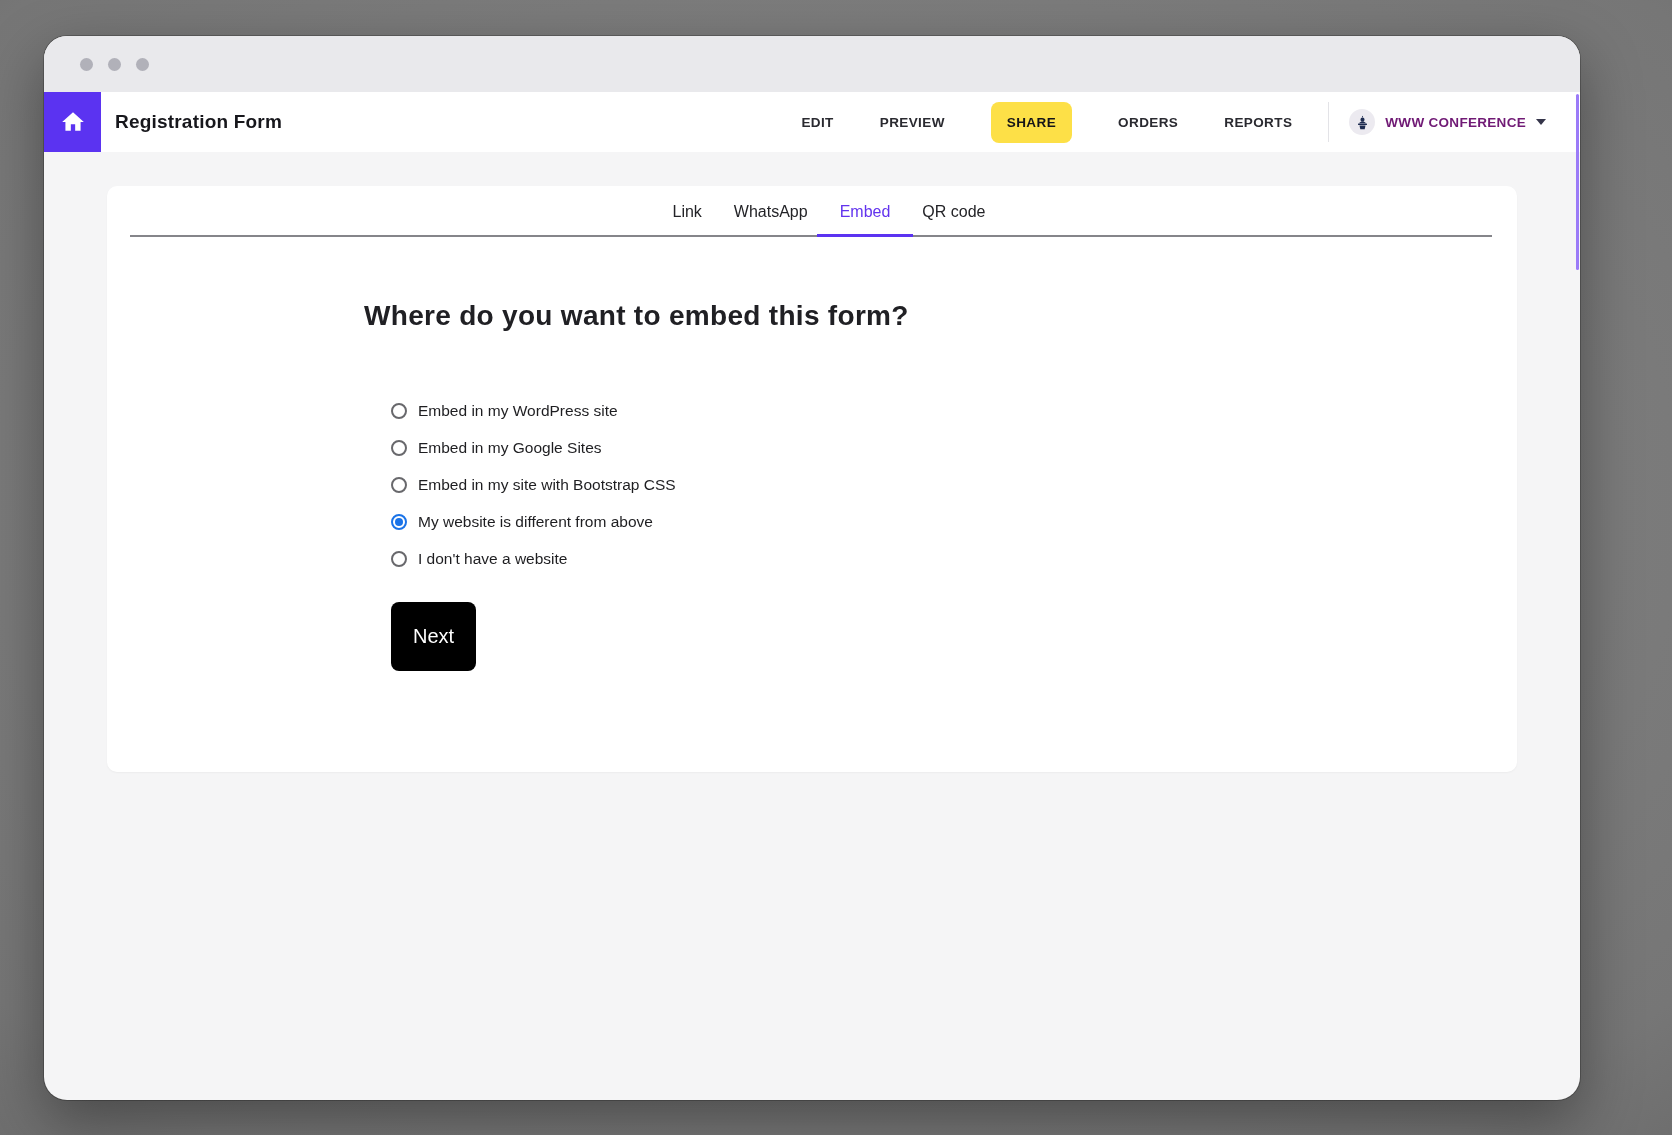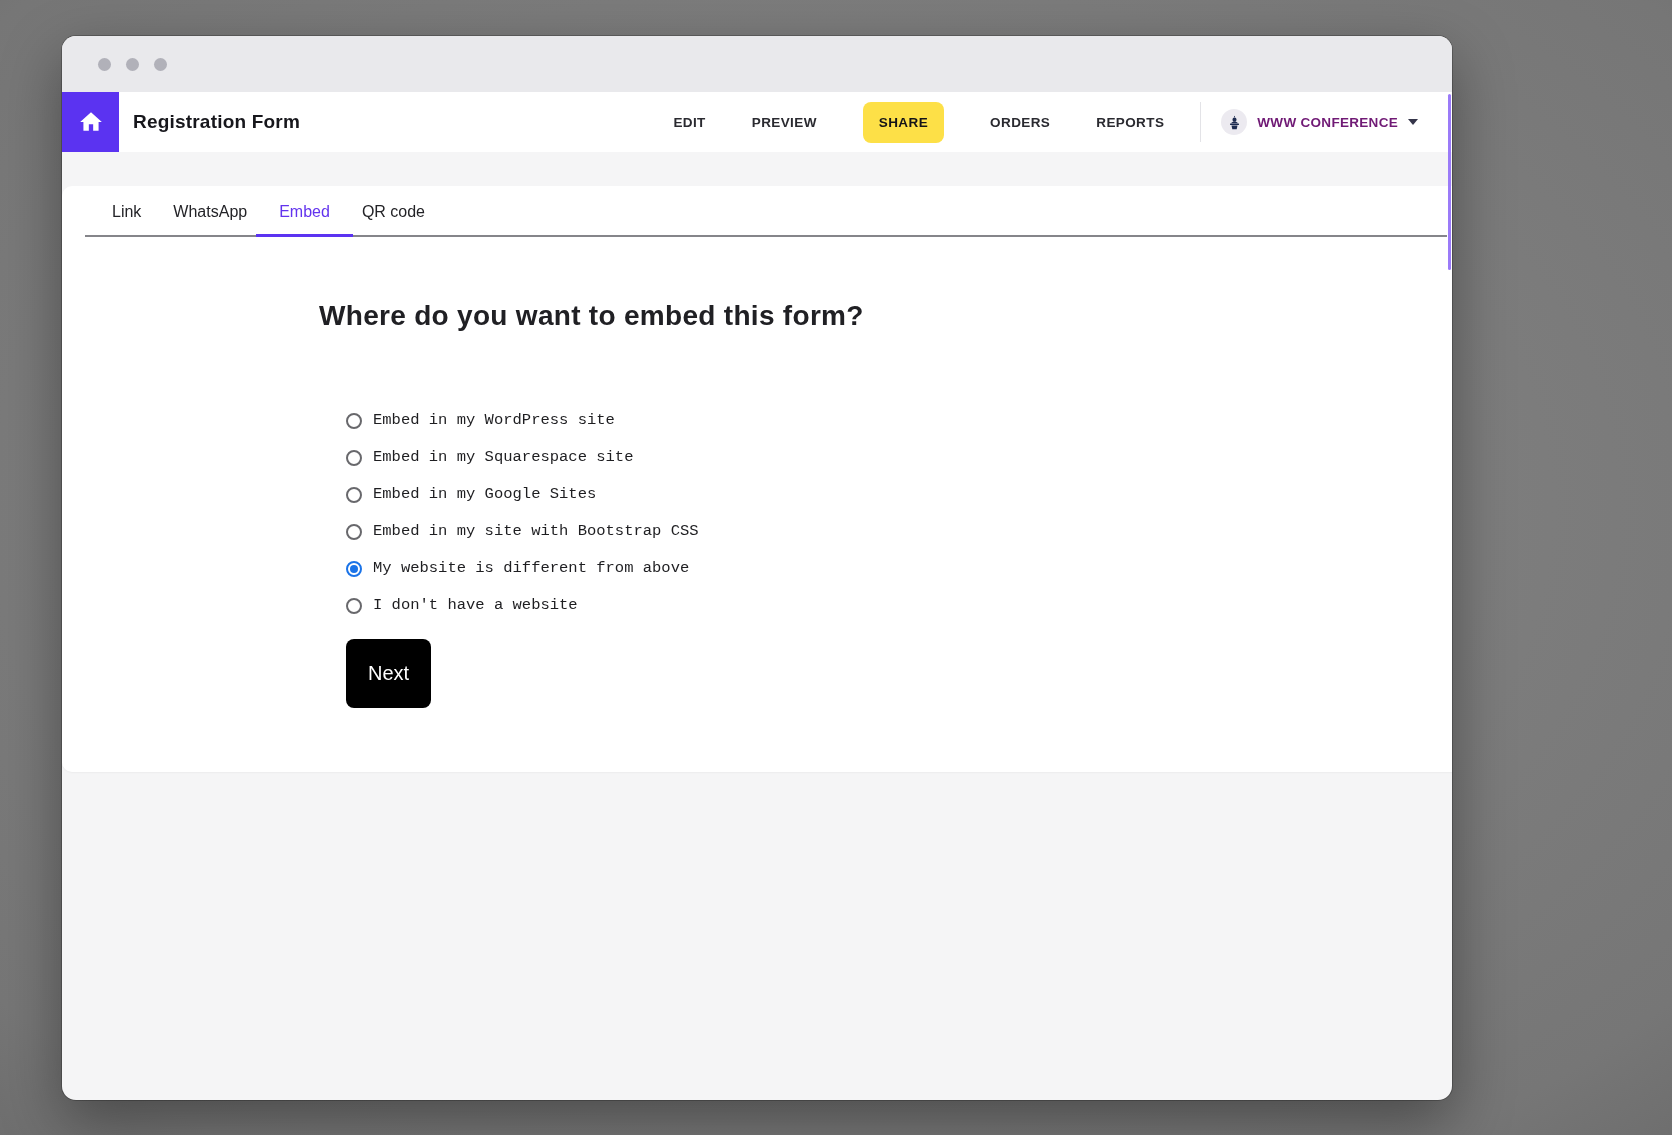--- a/index.html
+++ b/index.html
@@ -6,24 +6,23 @@
   html,body { width:1672px; height:1135px; }
   body {
     font-family: "Liberation Sans", sans-serif;
     background: radial-gradient(120% 120% at 50% 45%, #878787 0%, #767676 55%, #454545 100%);
     position: relative;
     overflow: hidden;
   }
 
   
   .window {
-    position:absolute; left:44px; top:36px; width:1390px; height:1064px;
-    border-radius:14px; background:#f5f5f6; overflow:hidden;
+    position:absolute; left:44px; top:36px; width:1536px; height:1064px;
+    border-radius:23px; background:#f5f5f6; overflow:hidden;
     box-shadow: 0 0 0 1px rgba(0,0,0,.22), 0 22px 60px rgba(0,0,0,.38);
-    margin-left: 18px;
   }
 
   
   .titlebar { height:56px; background:#e9e9ec; display:flex; align-items:center; padding-left:36px; }
   .dot { width:13px; height:13px; border-radius:50%; background:#b1b1b9; margin-right:15px; }
 
   
   .header { height:60px; background:#ffffff; display:flex; align-items:center; padding-right:34px; position:relative; }
   .home-square { width:57px; height:60px; background:#5b33f1; display:flex; align-items:center; justify-content:center; cursor:pointer; flex:0 0 auto; }
   .home-square svg { width:26px; height:26px; fill:#ffffff; }
@@ -44,32 +43,32 @@
   .scroll-thumb { position:absolute; right:1px; top:58px; width:3px; height:176px; background:#9b7bf8; border-radius:2px; z-index:5; }
 
   
   .content { position:relative; }
   .card {
     width:1410px; min-height:586px; margin:34px auto 0 auto; background:#ffffff;
     border-radius:10px; box-shadow:0 1px 2px rgba(0,0,0,.04); position:relative;
   }
 
   
-  .tabs { display:flex; align-items:stretch; height:51px; padding-left:34px; gap:0; position:relative; }
+  .tabs { display:flex; align-items:stretch; height:51px; padding-left:34px; gap:0; position:relative;justify-content:center; }
   .tabs-rule { position:absolute; left:23px; right:25px; bottom:0; height:2px; background:#85858a; }
   .tab { display:flex; align-items:center; padding:0 16px; font-size:16px; font-weight:500; color:#232327; cursor:pointer; position:relative; }
   .tab.active { color:#6334ee; }
   .tab.active::after { content:""; position:absolute; left:-7px; right:-7px; bottom:0; height:3px; background:#5b33f1; z-index:2; }
 
   
   .panel { padding:0 40px 50px 257px; }
   .panel h1 { margin-top:60px; font-size:28px; font-weight:600; letter-spacing:.3px; color:#202024; line-height:38px; }
 
   .options { margin-top:57px; margin-left:27px; }
-  .option { display:flex; align-items:flex-end; height:37px; cursor:pointer;font-family:Liberation Mono, monospace; }
+  .option { display:flex; align-items:center; height:37px; cursor:pointer; }
   .radio { width:16px; height:16px; border-radius:50%; border:2px solid #68686c; position:relative; flex:0 0 auto; background:#fff; }
   .option.selected .radio { border-color:#1a73e8; }
   .option.selected .radio::after { content:""; position:absolute; left:2px; top:2px; width:8px; height:8px; border-radius:50%; background:#1a73e8; }
   .option-label { margin-left:11px; font-size:15.5px; color:#1e1e21; }
 
   .next-btn {
     display:inline-block; margin-top:25px; margin-left:27px;
     background:#000000; color:#ffffff; border:none; border-radius:8px;
     font-family:"Liberation Sans", sans-serif; font-size:20px; font-weight:500;
     padding:23px 22px; cursor:pointer;
@@ -138,24 +137,20 @@
       <div class="panel">
         <h1>Where do you want to embed this form?</h1>
 
         <div class="options">
           <div class="option">
             <span class="radio"></span>
             <span class="option-label">Embed in my WordPress site</span>
           </div>
           <div class="option">
             <span class="radio"></span>
-            <span class="option-label">Embed in my Squarespace site</span>
-          </div>
-          <div class="option">
-            <span class="radio"></span>
             <span class="option-label">Embed in my Google Sites</span>
           </div>
           <div class="option">
             <span class="radio"></span>
             <span class="option-label">Embed in my site with Bootstrap CSS</span>
           </div>
           <div class="option selected">
             <span class="radio"></span>
             <span class="option-label">My website is different from above</span>
           </div>

